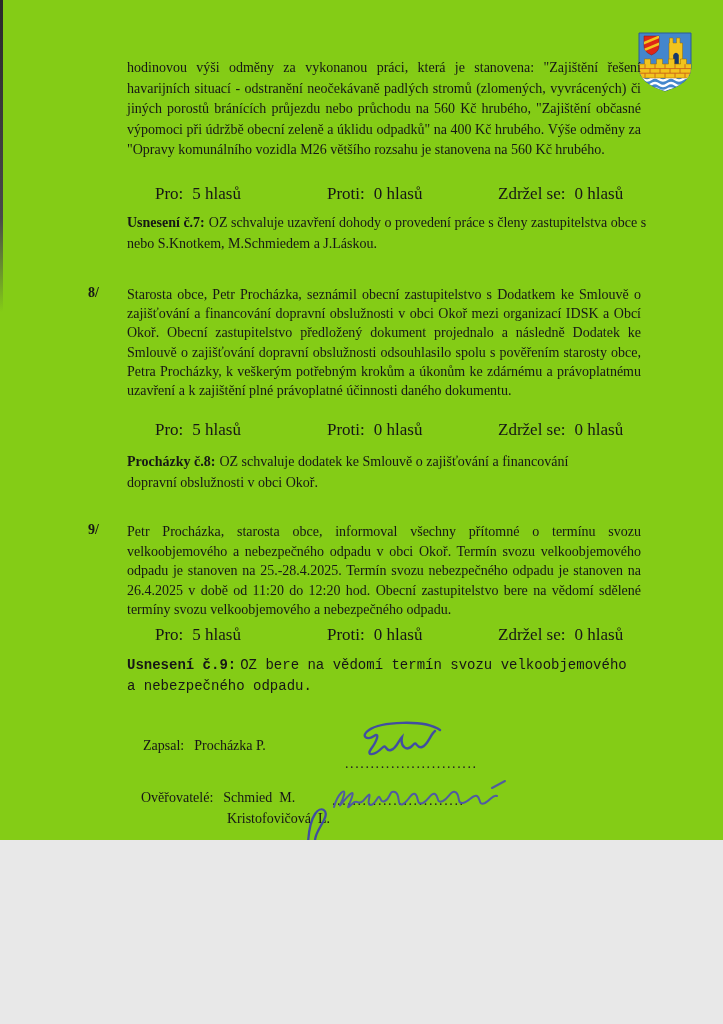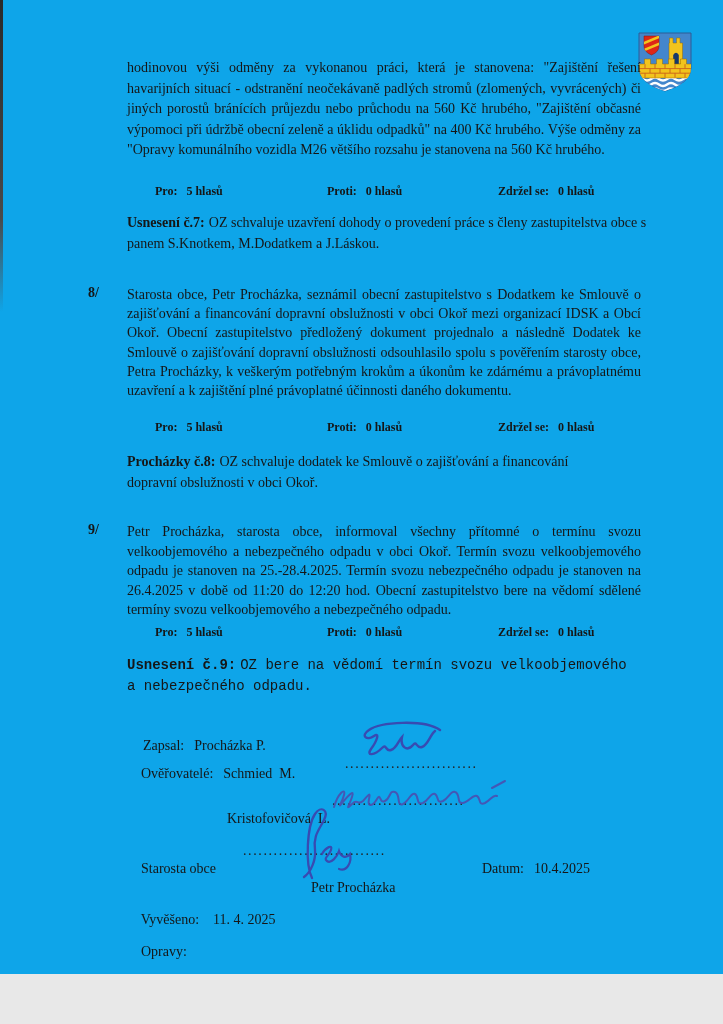--- a/index.html
+++ b/index.html
@@ -1,19 +1,19 @@
 <!DOCTYPE html>
 <html><head>
 <meta charset="utf-8">
 <style>
   html,body{margin:0;padding:0;background:#e8e8e8;}
   .page{
     position:relative;
-    width:723px;height:974px;
-    background:#0ea5e9;
+    width:723px;height:840px;
+    background:#84cc16;
     font-family:"Liberation Serif", serif;
     color:#161616;
     overflow:hidden;
     margin:0 auto;
   }
   .abs{position:absolute;}
   .para{
     position:absolute;
     font-size:14px;
     line-height:20.5px;
@@ -23,22 +23,21 @@
   .item-text{line-height:19.2px;}
   .item-num{
     position:absolute;
     left:88px;
     font-size:14px;
     font-weight:bold;
   }
   .votes{
     position:absolute;
     left:127px;width:514px;height:22px;
-    font-size:12px;
-    font-weight:bold;
+    font-size:17px;
   }
   .votes .v{position:absolute;top:0;white-space:pre;}
   .votes .v-pro{left:28px;}
   .votes .v-proti{left:200px;}
   .votes .v-zdrzel{left:371px;}
   .votes .lbl{margin-right:9px;}
   .resolution{
     position:absolute;left:127px;width:528px;
     font-size:14px;line-height:20.5px;text-align:left;
   }
@@ -101,21 +100,21 @@
 
   <div class="para" style="left:127px;top:58px;width:514px;">hodinovou výši odměny za vykonanou práci, která je stanovena: "Zajištění řešení havarijních situací - odstranění neočekávaně padlých stromů  (zlomených, vyvrácených) či jiných porostů bránících průjezdu nebo průchodu na 560 Kč hrubého, "Zajištění občasné výpomoci při údržbě obecní zeleně a úklidu odpadků" na 400 Kč hrubého. Výše odměny za "Opravy komunálního vozidla M26 většího rozsahu je stanovena na 560 Kč hrubého.</div>
 
   <div class="votes" style="top:184px;">
     <span class="v v-pro"><span class="lbl">Pro:</span><span>5 hlasů</span></span>
     <span class="v v-proti"><span class="lbl">Proti:</span><span>0 hlasů</span></span>
     <span class="v v-zdrzel"><span class="lbl">Zdržel se:</span><span>0 hlasů</span></span>
   </div>
 
   <div class="resolution" style="top:213px;">
-    <b>Usnesení č.7:</b><span>OZ schvaluje  uzavření dohody o provedení práce s členy zastupitelstva obce s panem S.Knotkem, M.Dodatkem a J.Láskou.</span>
+    <b>Usnesení č.7:</b><span>OZ schvaluje  uzavření dohody o provedení práce s členy zastupitelstva obce s nebo S.Knotkem, M.Schmiedem a J.Láskou.</span>
   </div>
 
   <span class="item-num" style="top:285px;">8/</span>
   <div class="para item-text" style="left:127px;top:285px;width:514px;">Starosta obce, Petr Procházka, seznámil obecní zastupitelstvo s Dodatkem ke Smlouvě o zajišťování a financování dopravní obslužnosti v obci Okoř mezi organizací IDSK a Obcí Okoř. Obecní zastupitelstvo předložený dokument projednalo a následně Dodatek ke Smlouvě o zajišťování dopravní obslužnosti odsouhlasilo spolu s pověřením starosty obce, Petra Procházky, k veškerým potřebným krokům a úkonům ke zdárnému a právoplatnému uzavření a k zajištění plné právoplatné účinnosti daného dokumentu.</div>
 
   <div class="votes" style="top:420px;">
     <span class="v v-pro"><span class="lbl">Pro:</span><span>5 hlasů</span></span>
     <span class="v v-proti"><span class="lbl">Proti:</span><span>0 hlasů</span></span>
     <span class="v v-zdrzel"><span class="lbl">Zdržel se:</span><span>0 hlasů</span></span>
   </div>
@@ -134,21 +133,21 @@
   </div>
 
   <div class="resolution" style="top:655px;width:500px;font-family:Liberation Mono, monospace;">
     <b>Usnesení č.9:</b><span>OZ bere na vědomí termín svozu velkoobjemového a nebezpečného odpadu.</span>
   </div>
 
   <div class="sigrow" style="left:129px;top:722px;">
     <span>Zapsal:</span><span class="gap"></span><span>Procházka P.</span>
   </div>
 
-  <div class="sigrow" style="left:127px;top:750px;">
+  <div class="sigrow" style="left:127px;top:774px;">
     <span>Ověřovatelé:</span><span class="gap"></span><span>Schmied  M.</span>
   </div>
   <span class="dots" style="left:345px;top:756px;">..........................</span>
 
   <svg class="sig-svg" style="left:340px;top:721px;" width="110" height="46" viewBox="0 0 110 46">
     <path d="M100,9 C84,-2 40,1 29,9 C20,15 27,20 34,15 C40,11 37,20 31,28 C26,35 34,35 42,27 C47,22 45,31 51,29 C57,27 58,20 62,16 C60,26 67,31 73,24 C77,19 76,28 82,26 C88,24 90,14 95,10" fill="none" stroke="#3c43ad" stroke-width="2.4" stroke-linecap="round" opacity="0.92"></path>
   </svg>
 
   <div class="sigrow" style="left:213px;top:795px;">
     <span>Kristofovičová  L.</span>

